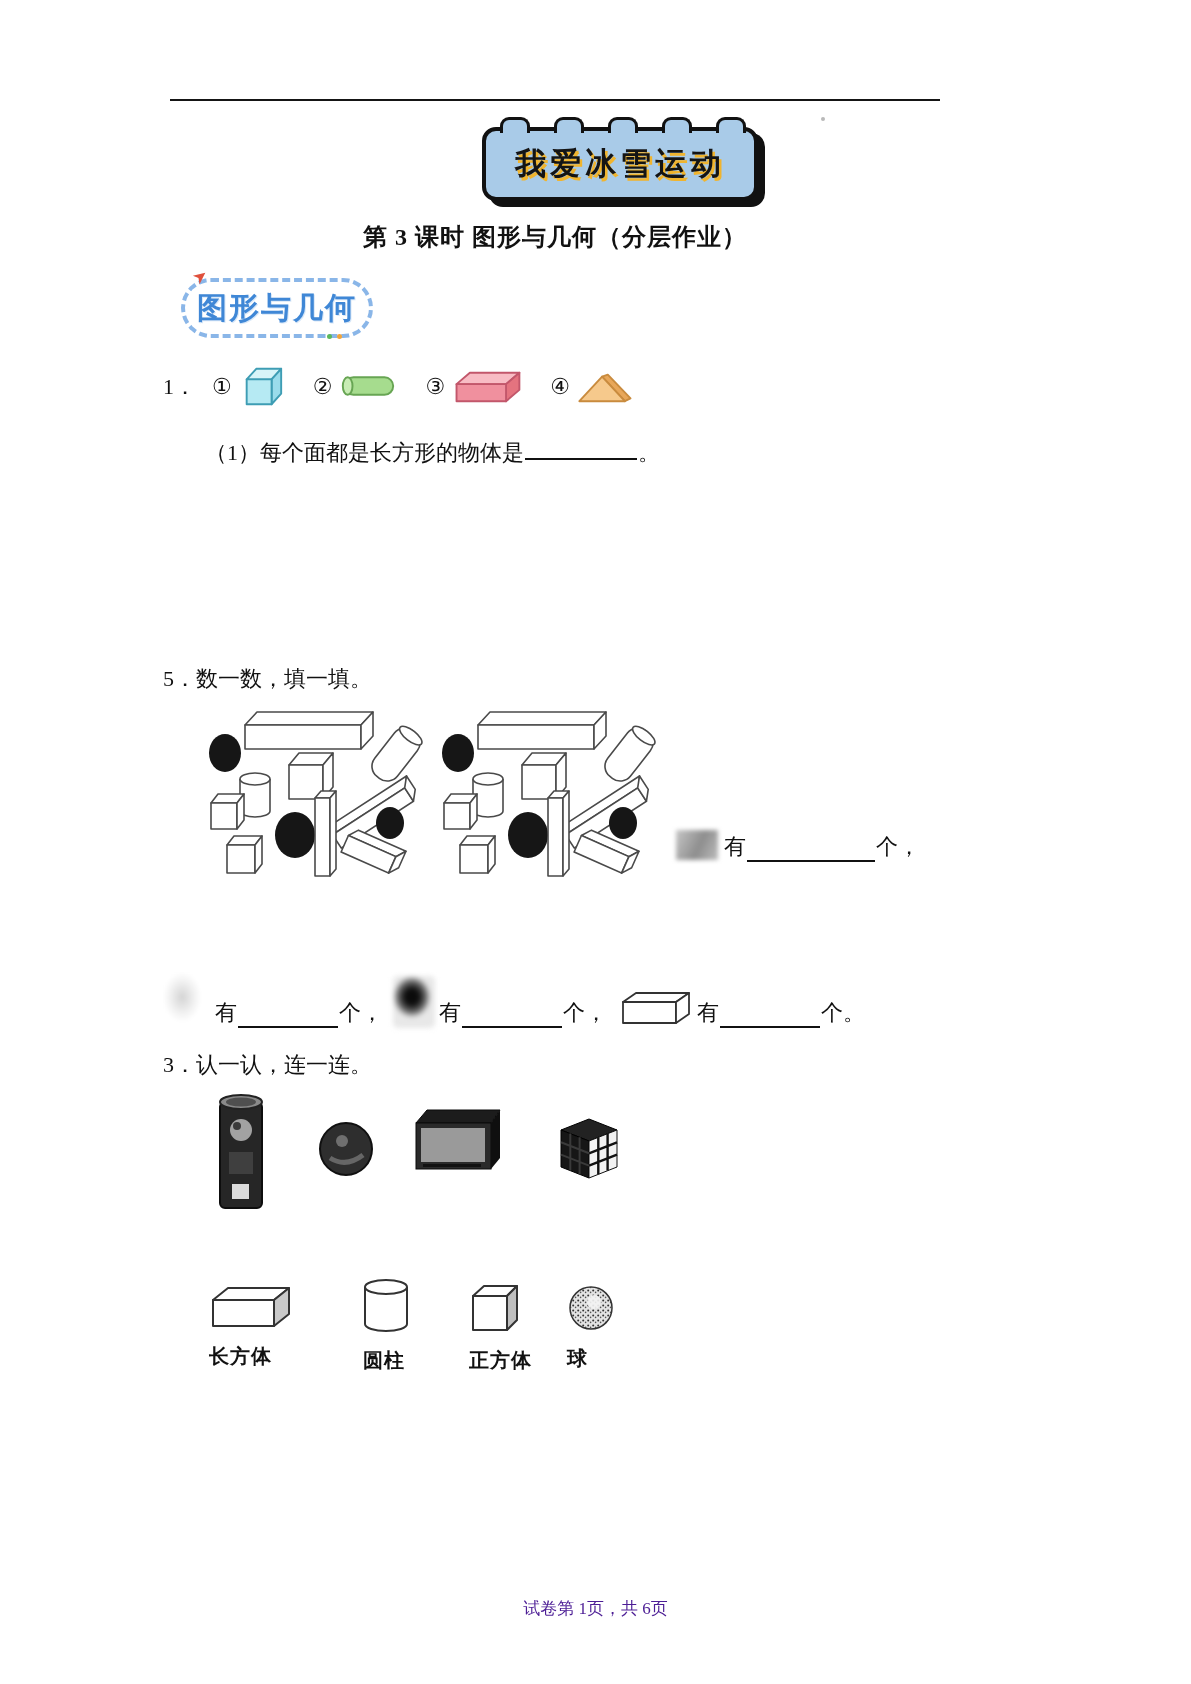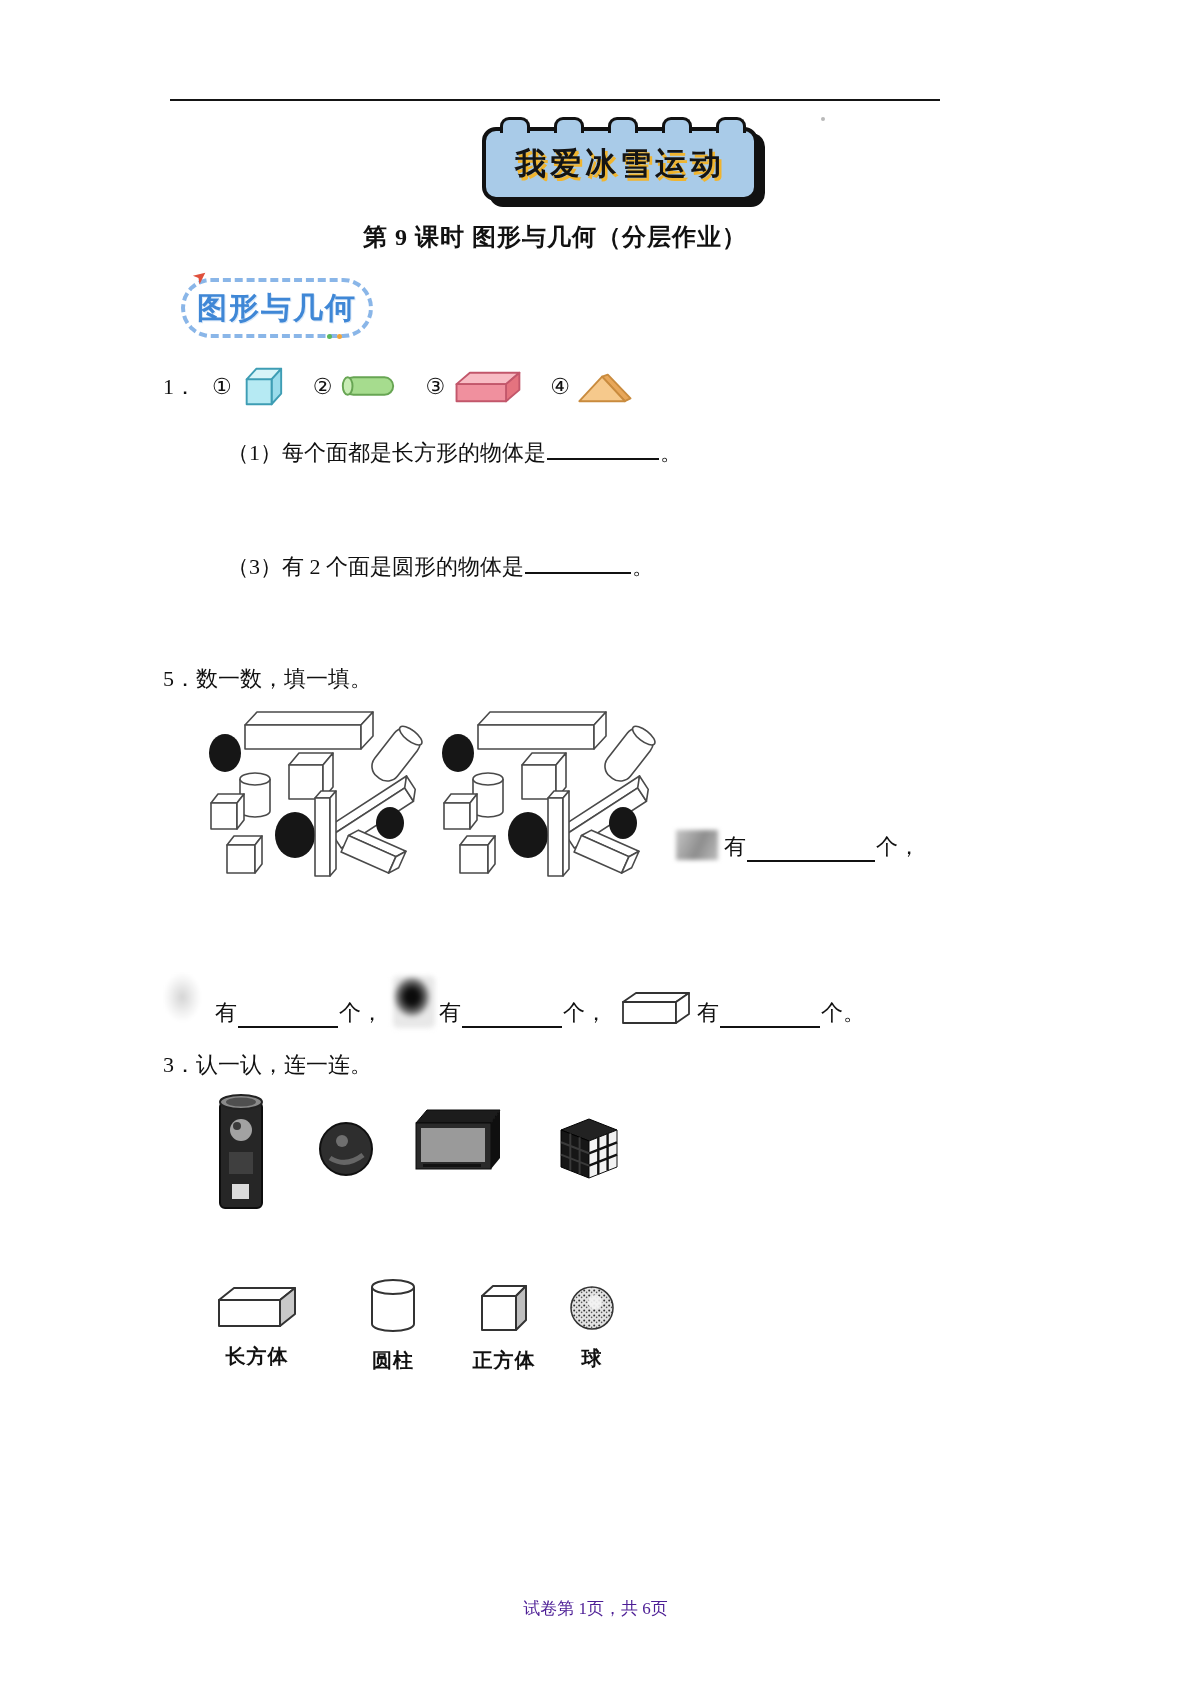--- a/index.html
+++ b/index.html
@@ -27,38 +27,38 @@
   .badge-dot{position:absolute;bottom:-5px;width:5px;height:5px;border-radius:50%;}
   .badge-dot.g{left:142px;background:#5cb85c;}
   .badge-dot.o{left:152px;background:#f0a43c;}
 
   
   .q-row{position:absolute;font-size:22px;white-space:nowrap;}
   .q1-row{left:163px;top:364px;display:flex;align-items:center;}
   .q1-opt{display:flex;align-items:center;margin-left:26px;}
   .q1-opt .num{font-size:22px;margin-right:5px;}
   .q1-opt svg{display:block;}
-  .sub{position:absolute;left:205px;font-size:22px;margin-left:22px;}
+  .sub{position:absolute;left:205px;font-size:22px;}
   .blank{display:inline-block;border-bottom:2px solid #111;height:20px;vertical-align:baseline;margin:0 1px;}
   .b112{width:112px;} .b106{width:106px;} .b128{width:128px;} .b100{width:100px;}
 
   .q2-art{position:absolute;left:203px;top:703px;}
   .count-line{position:absolute;font-size:22px;display:flex;align-items:flex-end;white-space:nowrap;}
   .blur-grey{width:42px;height:30px;margin:0 6px 2px 0;
              background:linear-gradient(115deg,#c6c6c6,#8e8e8e 55%,#bdbdbd);filter:blur(2px);}
   .blur-light{width:48px;height:56px;margin:0 4px 0 0;
               background:radial-gradient(closest-side at 40% 45%,#d4d4d4,#f2f2f2 65%,#ffffff);filter:blur(1.5px);}
   .blur-dark{width:42px;height:52px;margin:0 4px 0 0;border-radius:5px;
              background:radial-gradient(closest-side at 45% 40%,#0b0b0b 35%,#6e6e6e 75%,#e8e8e8);filter:blur(2.5px);}
   .cuboid-mini{margin:0 4px 2px 0;}
 
   .q3-objects{position:absolute;left:205px;top:1088px;width:470px;height:160px;}
   .obj{position:absolute;}
   .q3-shapes{position:absolute;left:205px;top:1278px;width:470px;height:100px;}
-  .cell{position:absolute;text-align:center;}
+  .cell{position:absolute;}
   .cell .lbl{font-size:20px;font-weight:bold;margin-top:9px;letter-spacing:1px;}
 
   .footer{position:absolute;left:0;top:1597px;width:100%;text-align:center;font-size:17px;color:#4c1d95;}
 </style>
 </head>
 <body>
 
 <div class="sheet">
 
   <div class="hr-top"></div>
@@ -66,21 +66,21 @@
 
   <div class="banner" style="background: rgb(169, 203, 232);">
     <div class="tab" style="left: 14px; background: rgb(169, 203, 232);"></div>
     <div class="tab" style="left: 68px; background: rgb(169, 203, 232);"></div>
     <div class="tab" style="left: 122px; background: rgb(169, 203, 232);"></div>
     <div class="tab" style="left: 176px; background: rgb(169, 203, 232);"></div>
     <div class="tab" style="left: 230px; background: rgb(169, 203, 232);"></div>
     <span class="banner-text">我爱冰雪运动</span>
   </div>
 
-  <div class="lesson-title">第 9 课时 图形与几何（分层作业）</div>
+  <div class="lesson-title">第 3 课时 图形与几何（分层作业）</div>
 
   <div class="badge">
     <span class="badge-pin" style="color: rgb(224, 80, 60);">➤</span>
     <span class="badge-text" style="color: rgb(63, 135, 214);">图形与几何</span>
     <span class="badge-dot g"></span>
     <span class="badge-dot o"></span>
   </div>
 
   <div class="q-row q1-row">
     <span>1．</span>
@@ -119,23 +119,20 @@
         <g stroke-width="2" stroke-linejoin="round" style="stroke: rgb(201, 139, 62);">
           <path d="M28,8 L52,34 L58,31 L34,6 Z" style="fill: rgb(232, 167, 90);"></path>
           <path d="M4,34 L28,8 L52,34 Z" style="fill: rgb(246, 201, 140);"></path>
         </g>
       </svg>
     </span>
   </div>
 
   <div class="sub" style="top:438px">
     <span>（1）每个面都是长方形的物体是</span><span class="blank b112"></span><span>。</span>
-  </div>
-  <div class="sub" style="top:552px">
-    <span>（3）有 2 个面是圆形的物体是</span><span class="blank b106"></span><span>。</span>
   </div>
 
   <div class="q-row" style="left:163px;top:664px">5．数一数，填一填。</div>
 
   <div class="q2-art">
     <svg width="458" height="190" viewBox="0 0 458 190">
       <defs>
         <g id="panel" stroke="#4a4a4a" stroke-width="1.6" fill="#fff" stroke-linejoin="round">
           <ellipse cx="22" cy="50" rx="16" ry="19" fill="#161616" stroke="none"></ellipse>
           <path d="M42,22 L54,9 L170,9 L158,22 Z"></path>

